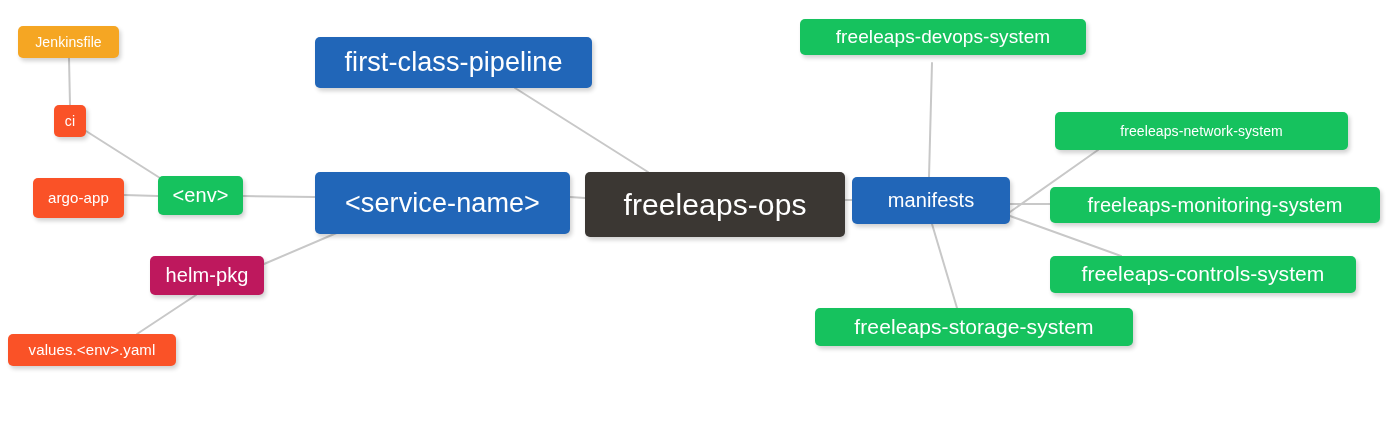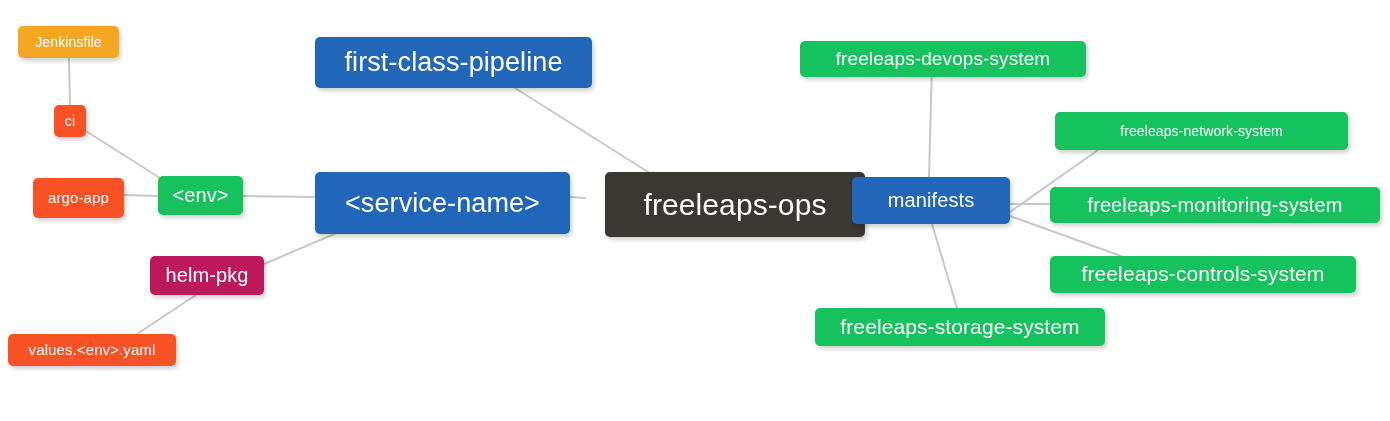--- a/index.html
+++ b/index.html
@@ -32,21 +32,21 @@
     justify-content: center;
     color: #ffffff;
     border-radius: 5px;
     white-space: nowrap;
     text-align: center;
     line-height: 1.05;
     letter-spacing: 0.1px;
     box-shadow: 2px 3px 4px rgba(0,0,0,0.18);
     padding: 0 10px;
   }
-  .n-root    { background: #3b3733; margin-left: 20px; }
+  .n-root    { background: #3b3733; }
   .n-blue    { background: #2166b8; }
   .n-green   { background: #16c25e; }
   .n-orange  { background: #f5a623; }
   .n-red     { background: #fa5227; }
 </style>
 </head>
 <body>
 
 <div id="canvas" style="width: 1390px; height: 421px; background: rgb(255, 255, 255);">
   <svg id="edges" viewBox="0 0 1390 421" preserveAspectRatio="none" width="1390" height="421">
@@ -89,29 +89,29 @@
       </div>
       <div class="node n-blue" style="left: 315px; top: 172px; width: 255px; height: 62px; font-size: 27px; background: rgb(33, 102, 184); color: rgb(255, 255, 255);">
         <span>&lt;service-name&gt;</span>
       </div>
       <div class="node n-root" style="left: 585px; top: 172px; width: 260px; height: 65px; font-size: 30px; background: rgb(59, 55, 51); color: rgb(255, 255, 255);">
         <span>freeleaps-ops</span>
       </div>
       <div class="node n-blue" style="left: 852px; top: 177px; width: 158px; height: 47px; font-size: 20px; background: rgb(33, 102, 184); color: rgb(255, 255, 255);">
         <span>manifests</span>
       </div>
-      <div class="node n-green" style="left: 800px; top: 41px; width: 286px; height: 36px; font-size: 19px; background: rgb(22, 194, 94); color: rgb(255, 255, 255);">
+      <div class="node n-green" style="left: 800px; top: 19px; width: 286px; height: 36px; font-size: 19px; background: rgb(22, 194, 94); color: rgb(255, 255, 255);">
         <span>freeleaps-devops-system</span>
       </div>
       <div class="node n-green" style="left: 1055px; top: 112px; width: 293px; height: 38px; font-size: 14px; background: rgb(22, 194, 94); color: rgb(255, 255, 255);">
         <span>freeleaps-network-system</span>
       </div>
       <div class="node n-green" style="left: 1050px; top: 187px; width: 330px; height: 36px; font-size: 20px; background: rgb(22, 194, 94); color: rgb(255, 255, 255);">
         <span>freeleaps-monitoring-system</span>
       </div>
       <div class="node n-green" style="left: 1050px; top: 256px; width: 306px; height: 37px; font-size: 21px; background: rgb(22, 194, 94); color: rgb(255, 255, 255);">
         <span>freeleaps-controls-system</span>
       </div>
-      <div class="node n-green" style="left: 815px; top: 308px; width: 290px; height: 38px; font-size: 21px; background: rgb(22, 194, 94); color: rgb(255, 255, 255);">
+      <div class="node n-green" style="left: 815px; top: 308px; width: 318px; height: 38px; font-size: 21px; background: rgb(22, 194, 94); color: rgb(255, 255, 255);">
         <span>freeleaps-storage-system</span>
       </div>
     </div>
 </div>
 
 </body></html>

